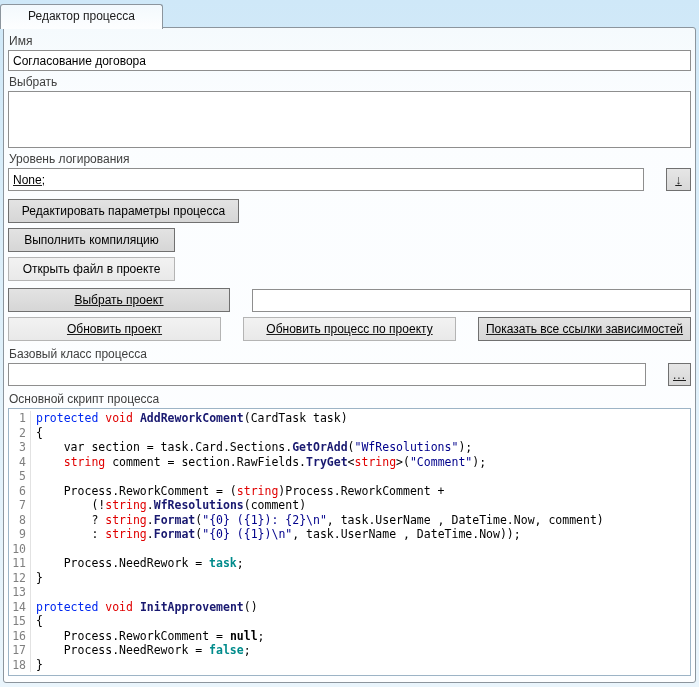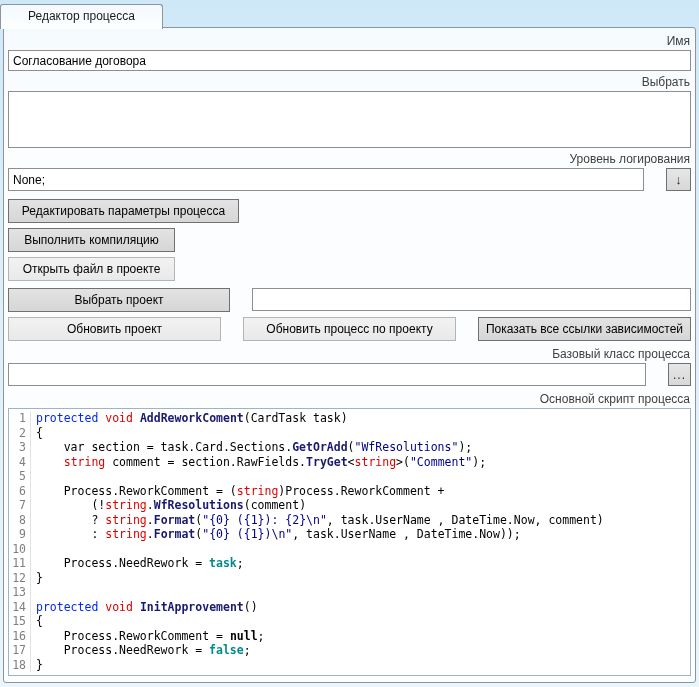--- a/index.html
+++ b/index.html
@@ -19,42 +19,42 @@
     border-radius:3px 3px 0 0;
     color:#1b1b1b;
   }
   .panel {
     position:relative; margin:-1px 3px 3px 3px;
     height:656px;
     background:linear-gradient(180deg,#f5fafd 0%, #fbfdff 12%, #fdfeff 100%);
     border:1px solid #8c959d; border-radius:0 3px 3px 3px;
     padding:6px 4px 4px 4px;
   }
-  .field-label { color:#404040; margin:0 1px 2px 1px; line-height:14px;text-align:right; }
+  .field-label { color:#404040; margin:0 1px 2px 1px; line-height:14px; }
   .mt4 { margin-top:4px; } .mt6 { margin-top:6px; } .mt8 { margin-top:8px; }
   .txt {
     width:100%; height:21px; border:1px solid #8e8e8e; background:#fff;
     padding:2px 4px; font:12px "Liberation Sans", sans-serif; color:#000;
     outline:none; display:block;
   }
   textarea.txt { height:57px; resize:none; }
   .btn {
     display:block; height:24px; text-align:center;
     background:linear-gradient(180deg,#e3e3e3,#d6d6d6);
     border:1px solid #707070;
     font:12px "Liberation Sans", sans-serif; color:#000; cursor:default;
   }
   .btn.light { background:linear-gradient(180deg,#f2f2f2,#e9e9e9); border-color:#b4b4b4; }
   .iconbtn {
     width:25px; height:23px; flex:none;
     background:linear-gradient(180deg,#e6e6e6,#d8d8d8);
     border:1px solid #707070; font:13px "Liberation Sans", sans-serif; color:#2a2a2a;
     text-align:center; line-height:20px;
   }
-  .row { display:flex; gap:22px; align-items:flex-start; }
+  .row { display:flex; gap:22px; align-items:flex-end;text-decoration:underline; }
   .row .grow { flex:1 1 auto; }
   .row .txt { height:23px; }
   .w231 { width:231px; } .w167 { width:167px; } .w222 { width:222px; flex:none; }
   .row3 .btn { flex:1 1 0; }
   .browse { width:23px; height:23px; line-height:18px; font-size:12px; letter-spacing:1px; }
   .editor {
     margin-top:2px; height:268px; overflow:hidden;
     background:#fff; border:1px solid #9db4c6;
     font-family:"DejaVu Sans Mono","Liberation Mono",monospace;
     font-size:11.5px; line-height:14.5px; padding-top:2px;

